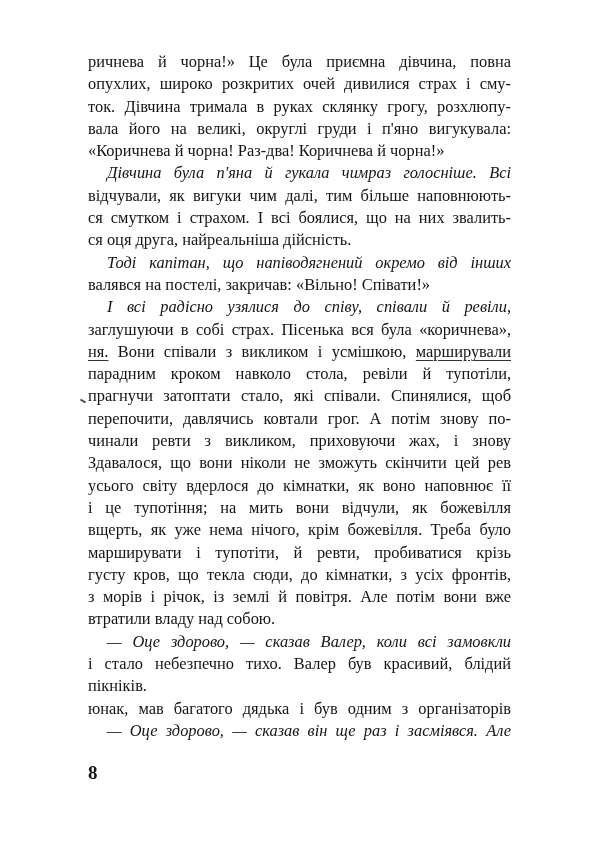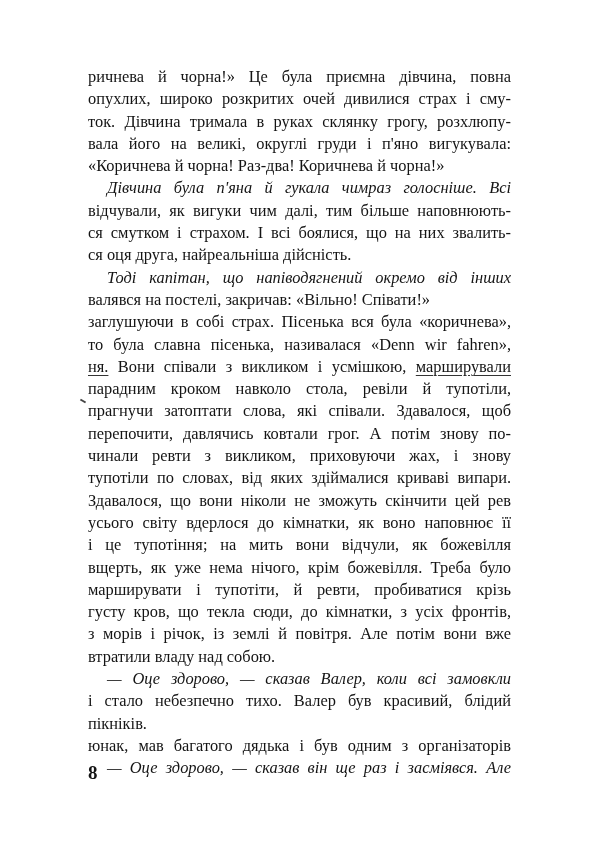--- a/index.html
+++ b/index.html
@@ -1,18 +1,18 @@
 <!DOCTYPE html>
 <html><head>
 <meta charset="utf-8">
 <style>
   html, body { margin: 0; padding: 0; background: #ffffff; }
   body { width: 600px; height: 852px; position: relative; overflow: hidden; }
   .page {
-    position: absolute; left: 88px; top: 66px; width: 423px;
+    position: absolute; left: 88px; top: 51px; width: 423px;
     font-family: "Liberation Serif", "DejaVu Serif", serif;
     font-size: 16.4px; color: #141414; line-height: 22.3px;
   }
   .line { display: block; white-space: nowrap; text-align: justify; text-align-last: justify; height: 22.3px; overflow: visible; }
   .line.last { text-align-last: left; }
   .line.indent { padding-left: 19px; font-style: italic; }
   .ul { text-decoration: underline; text-decoration-color: #333; text-decoration-thickness: 1px; text-underline-offset: 3px; }
   .page-number {
     position: absolute; left: 88px; top: 762px;
     font-family: "Liberation Serif", "DejaVu Serif", serif; font-weight: bold;
@@ -28,28 +28,27 @@
   <span class="line">опухлих, широко розкритих очей дивилися страх і сму-</span>
   <span class="line">ток. Дівчина тримала в руках склянку грогу, розхлюпу-</span>
   <span class="line">вала його на великі, округлі груди і п'яно вигукувала:</span>
   <span class="line last">«Коричнева й чорна! Раз-два! Коричнева й чорна!»</span>
   <span class="line indent">Дівчина була п'яна й гукала чимраз голосніше. Всі</span>
   <span class="line">відчували, як вигуки чим далі, тим більше наповнюють-</span>
   <span class="line">ся смутком і страхом. І всі боялися, що на них звалить-</span>
   <span class="line last">ся оця друга, найреальніша дійсність.</span>
   <span class="line indent">Тоді капітан, що напіводягнений окремо від інших</span>
   <span class="line last">валявся на постелі, закричав: «Вільно! Співати!»</span>
+  <span class="line indent">І всі радісно узялися до співу, співали й ревіли,</span>
   <span class="line">заглушуючи в собі страх. Пісенька вся була «коричнева»,</span>
-  <span class="line">то була славна пісенька, називалася «Denn wir fahren»,</span>
   <span class="line"><span class="ul">ня.</span><span> Вони співали з викликом і усмішкою, </span><span class="ul">марширували</span></span>
   <span class="line">парадним кроком навколо стола, ревіли й тупотіли,</span>
-  <span class="line">прагнучи затоптати слова, які співали. Здавалося, щоб</span>
+  <span class="line">прагнучи затоптати стало, які співали. Спинялися, щоб</span>
   <span class="line">перепочити, давлячись ковтали грог. А потім знову по-</span>
   <span class="line">чинали ревти з викликом, приховуючи жах, і знову</span>
-  <span class="line">тупотіли по словах, від яких здіймалися криваві випари.</span>
   <span class="line">Здавалося, що вони ніколи не зможуть скінчити цей рев</span>
   <span class="line">усього світу вдерлося до кімнатки, як воно наповнює її</span>
   <span class="line">і це тупотіння; на мить вони відчули, як божевілля</span>
   <span class="line">вщерть, як уже нема нічого, крім божевілля. Треба було</span>
   <span class="line">марширувати і тупотіти, й ревти, пробиватися крізь</span>
   <span class="line">густу кров, що текла сюди, до кімнатки, з усіх фронтів,</span>
   <span class="line">з морів і річок, із землі й повітря. Але потім вони вже</span>
   <span class="line last">втратили владу над собою.</span>
   <span class="line indent">— Оце здорово, — сказав Валер, коли всі замовкли</span>
   <span class="line">і стало небезпечно тихо. Валер був красивий, блідий</span>

